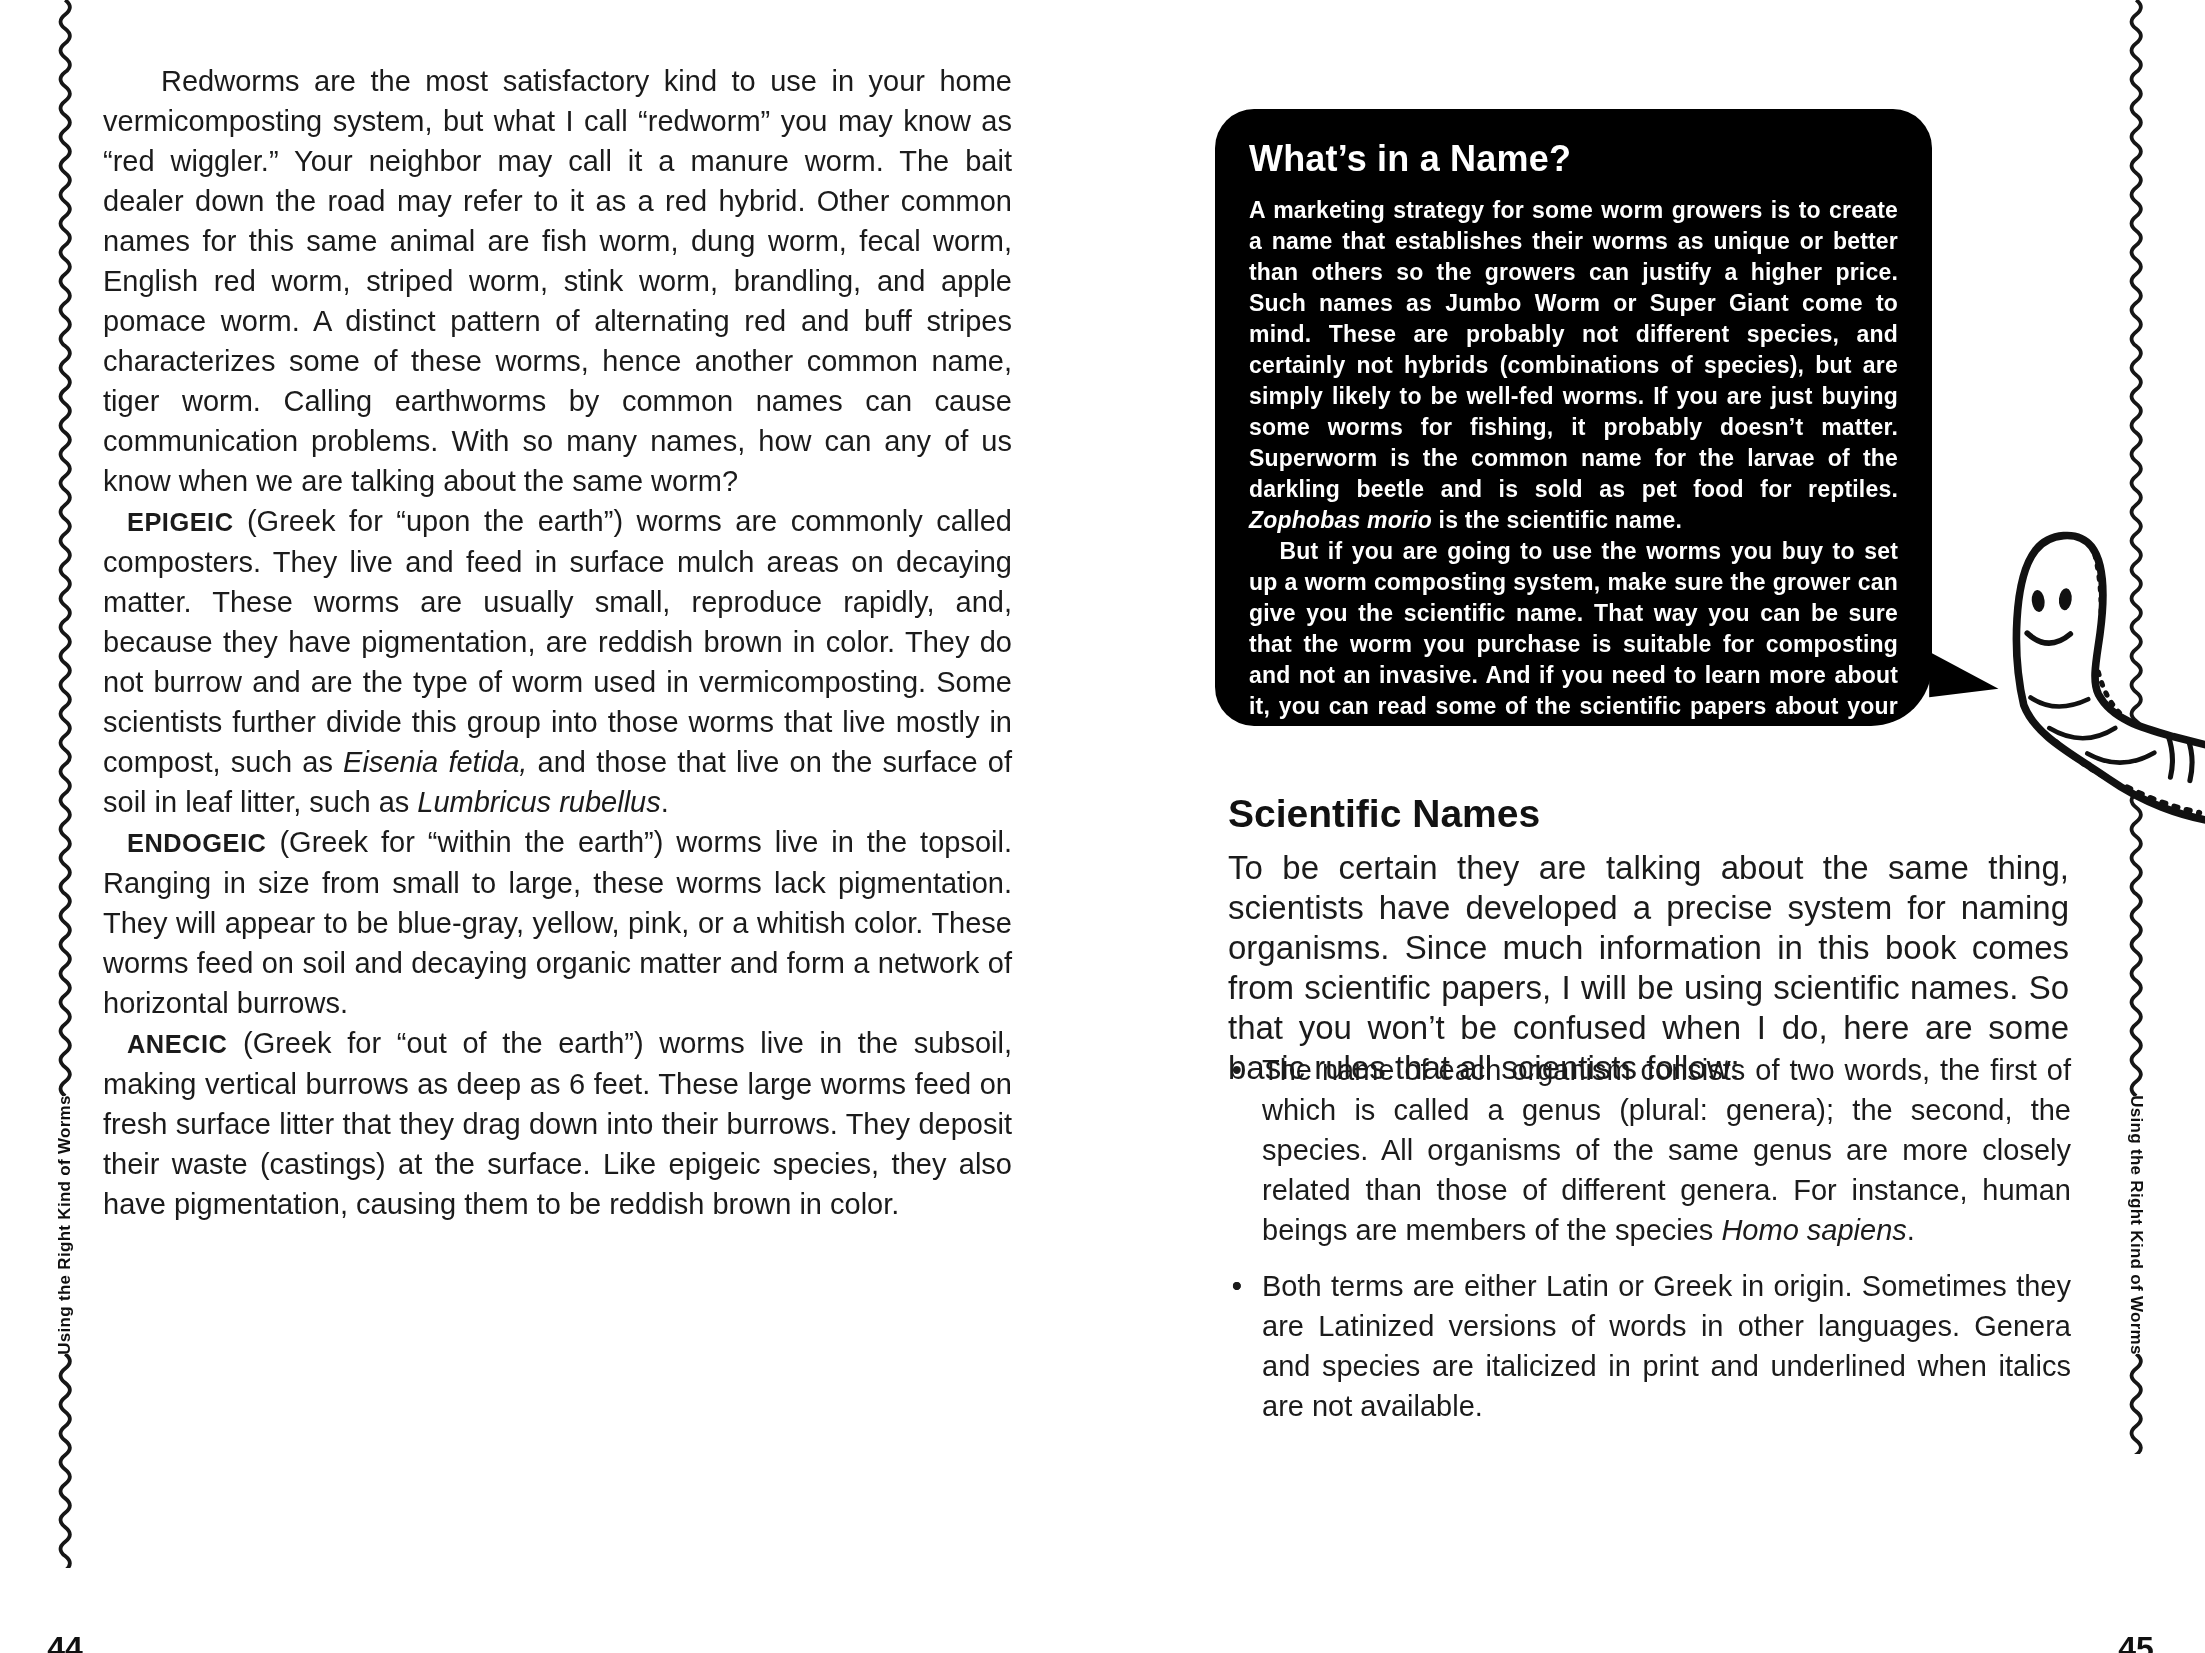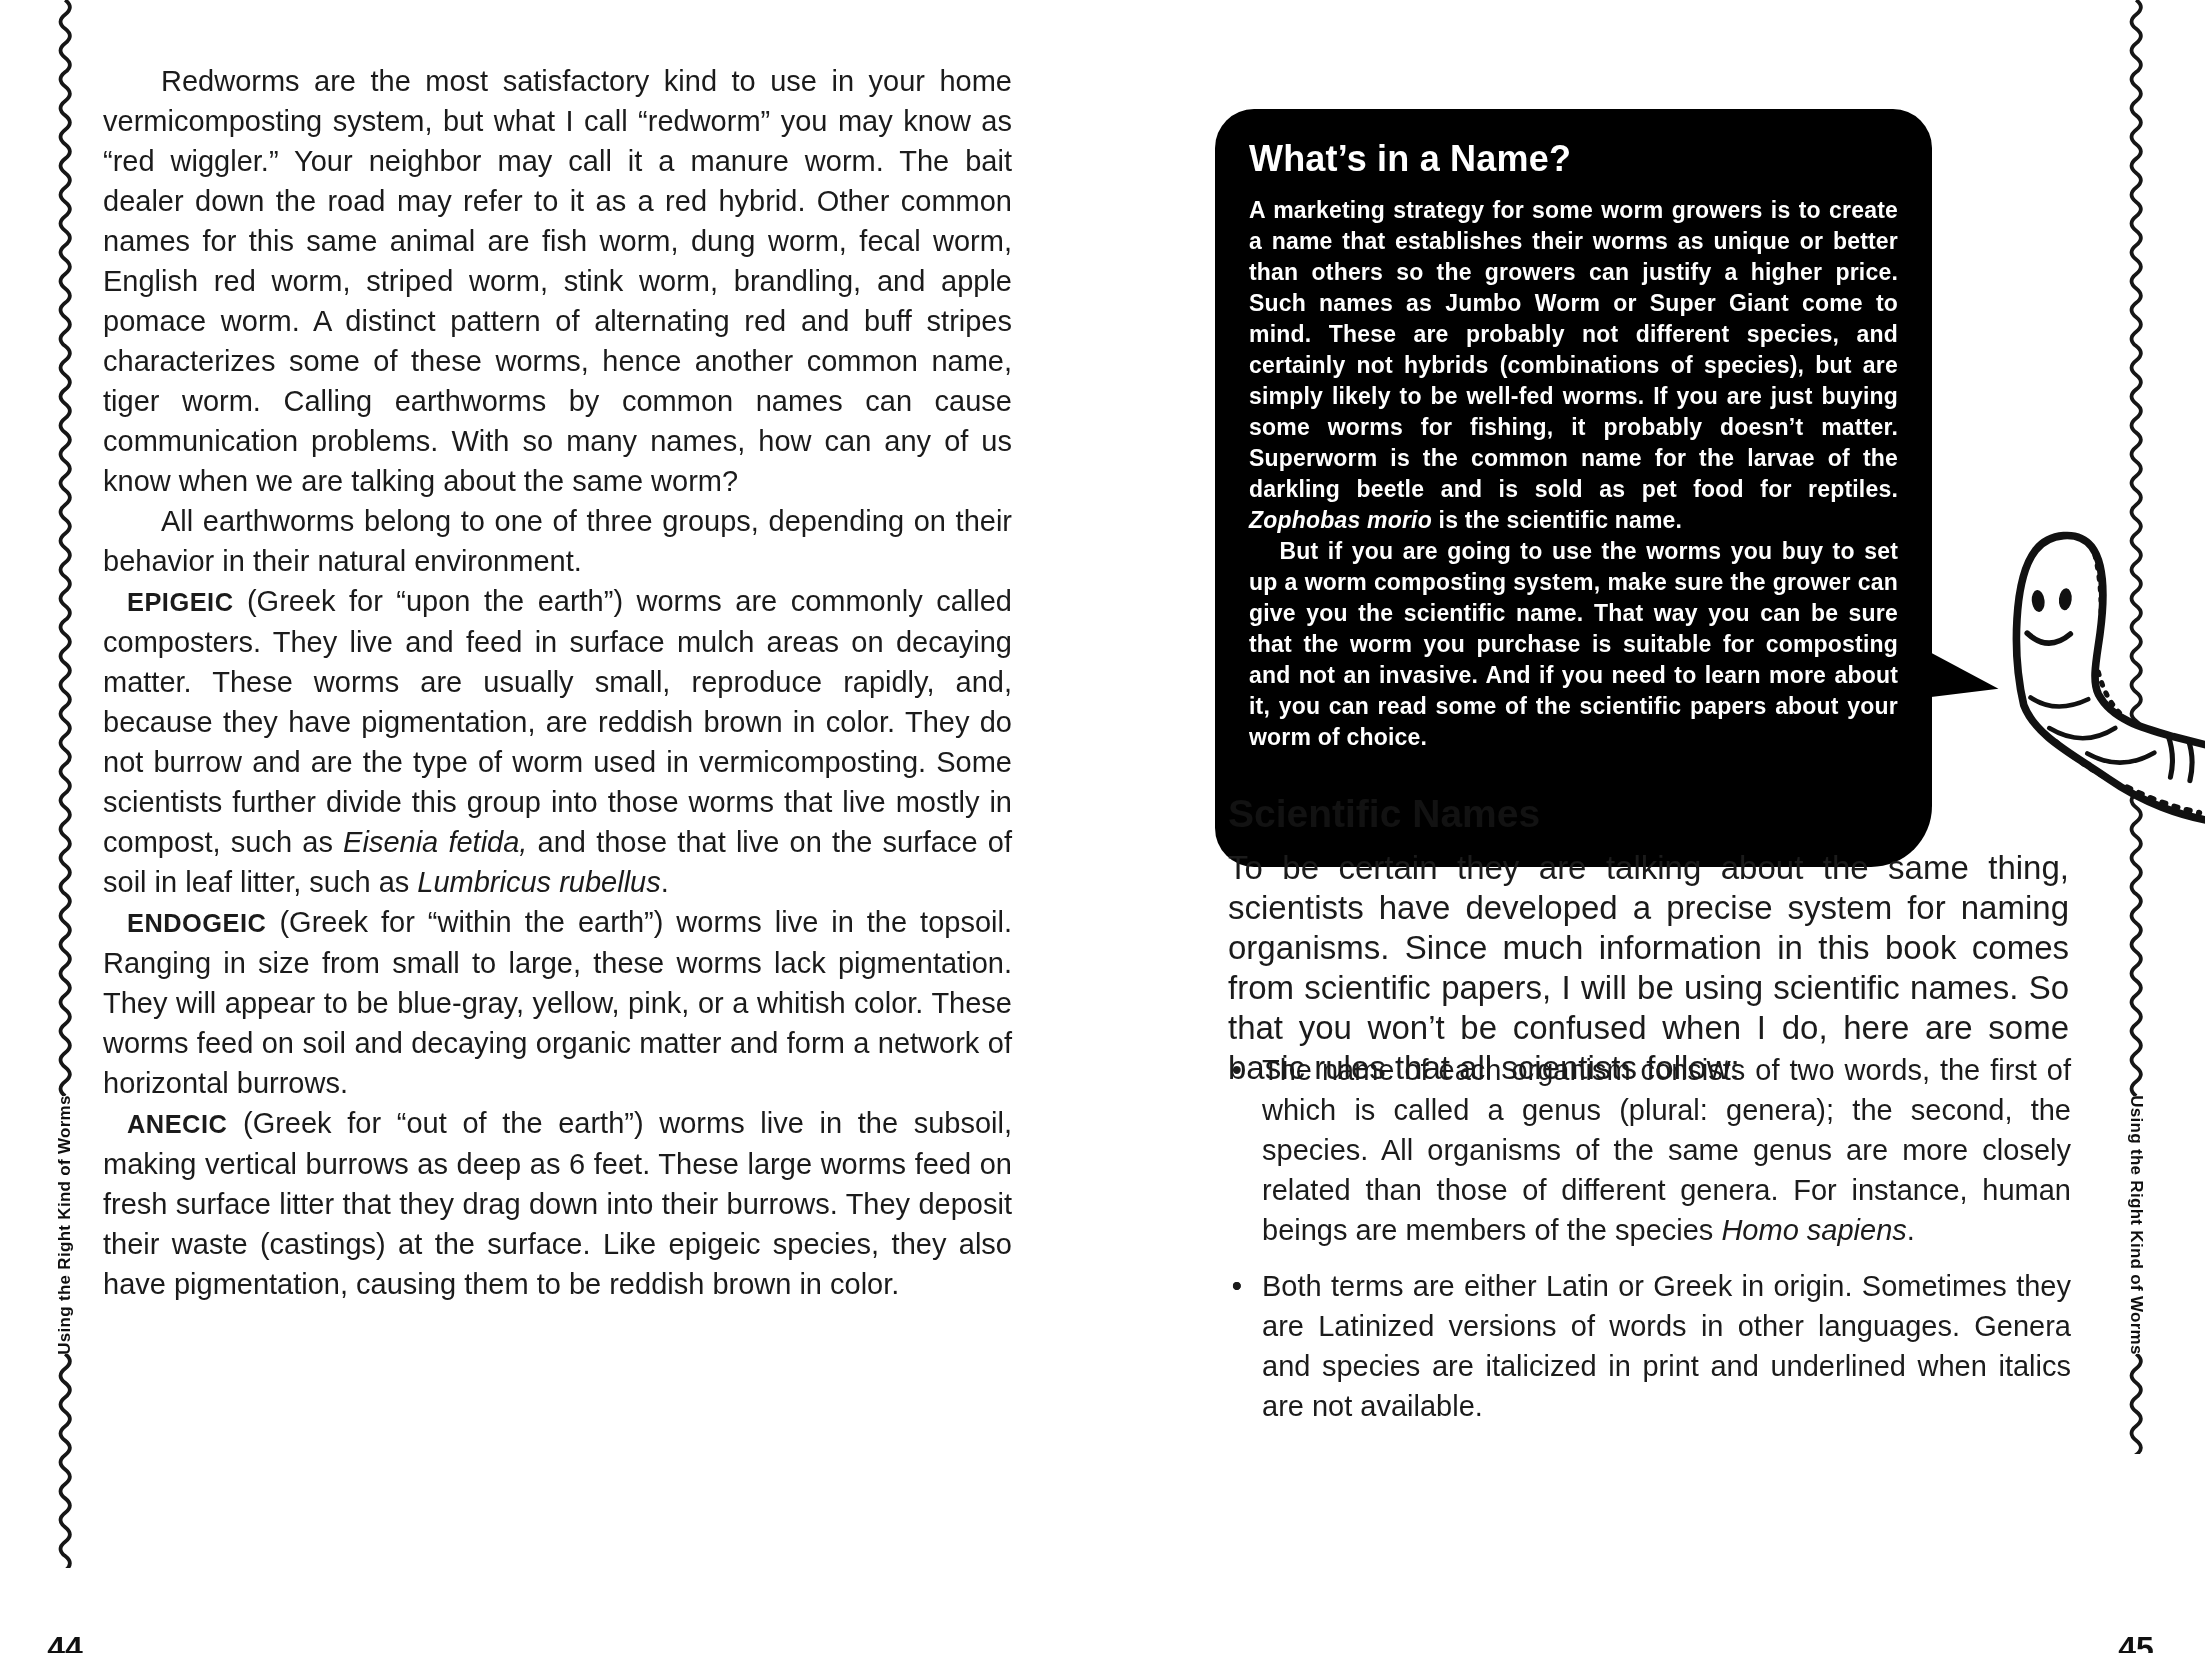--- a/index.html
+++ b/index.html
@@ -19,21 +19,21 @@
 
   
   .left-col{position:absolute;left:103px;top:61px;width:909px;
             font-size:29px;line-height:40px;text-align:justify;}
   .left-col p{margin:0;text-indent:58px;}
   .left-col p.species{text-indent:24px;}
   .run-lead{font-weight:700;font-size:25.4px;letter-spacing:0.5px;}
   .run-italic{font-style:italic;}
 
   
-  .callout{position:absolute;left:1215px;top:109px;width:717px;height:758px;
+  .callout{position:absolute;left:1215px;top:109px;width:717px;height:617px;
            background:#000;border-radius:39px 39px 61px 39px;box-sizing:border-box;
            padding:29px 34px 0 34px;color:#fff;}
   .callout h2{margin:0 0 15.3px 0;font-size:36px;letter-spacing:0.2px;}
   .callout p{margin:0;font-size:23px;line-height:31px;font-weight:600;
              letter-spacing:0.2px;text-align:justify;}
   .callout p.indent{text-indent:30.5px;}
   .bubble-tail{position:absolute;left:1929px;top:650px;}
 
   
   .sci-heading{position:absolute;left:1228px;top:792px;margin:0;font-size:39px;
@@ -66,21 +66,20 @@
       <path d="M 12 0 q 11 8.5 0 17 q -11 8.5 0 17 q 11 8.5 0 17 q -11 8.5 0 17 q 11 8.5 0 17 q -11 8.5 0 17 q 11 8.5 0 17 q -11 8.5 0 17 q 11 8.5 0 17 q -11 8.5 0 17 q 11 8.5 0 17 q -11 8.5 0 17 q 11 8.5 0 17 q -11 8.5 0 17 q 11 8.5 0 17 q -11 8.5 0 17 q 11 8.5 0 17 q -11 8.5 0 17 q 11 8.5 0 17 q -11 8.5 0 17 q 11 8.5 0 17 q -11 8.5 0 17 q 11 8.5 0 17 q -11 8.5 0 17 q 11 8.5 0 17 q -11 8.5 0 17 q 11 8.5 0 17 q -11 8.5 0 17 q 11 8.5 0 17 q -11 8.5 0 17 q 11 8.5 0 17 q -11 8.5 0 17 q 11 8.5 0 17 q -11 8.5 0 17 q 11 8.5 0 17 q -11 8.5 0 17 q 11 8.5 0 17 q -11 8.5 0 17 q 11 8.5 0 17 q -11 8.5 0 17 q 11 8.5 0 17 q -11 8.5 0 17 q 11 8.5 0 17 q -11 8.5 0 17 q 11 8.5 0 17 q -11 8.5 0 17 q 11 8.5 0 17 q -11 8.5 0 17 q 11 8.5 0 17 q -11 8.5 0 17 q 11 8.5 0 17 q -11 8.5 0 17 q 11 8.5 0 17 q -11 8.5 0 17 q 11 8.5 0 17 q -11 8.5 0 17 q 11 8.5 0 17 q -11 8.5 0 17 q 11 8.5 0 17 q -11 8.5 0 17 q 11 8.5 0 17 q -11 8.5 0 17 q 11 8.5 0 17 q -11 8.5 0 17 q 11 8.5 0 17 q -11 8.5 0 17 q 11 8.5 0 17 q -11 8.5 0 17 q 11 8.5 0 17 q -11 8.5 0 17 q 11 8.5 0 17 q -11 8.5 0 17 q 11 8.5 0 17 q -11 8.5 0 17 q 11 8.5 0 17 q -11 8.5 0 17" fill="none" stroke="#161616" stroke-width="4.5"></path>
     </svg>
   <div class="rail-label right">Using the Right Kind of Worms</div>
   <svg class="rail" style="left:2126px;top:1354px;" width="20.4" height="100" viewBox="0 0 24 118">
       <path d="M 12 0 q 11 8.5 0 17 q -11 8.5 0 17 q 11 8.5 0 17 q -11 8.5 0 17 q 11 8.5 0 17 q -11 8.5 0 17 q 11 8.5 0 17 q -11 8.5 0 17" fill="none" stroke="#161616" stroke-width="4.5"></path>
     </svg>
   <div class="page-num right">45</div>
 
   <div class="left-col">
       <p class="indent"><span>Redworms are the most satisfactory kind to use in your home vermicomposting system, but what I call “redworm” you may know as “red wiggler.” Your neighbor may call it a manure worm. The bait dealer down the road may refer to it as a red hybrid. Other common names for this same animal are fish worm, dung worm, fecal worm, English red worm, striped worm, stink worm, brandling, and apple pomace worm. A distinct pattern of alternating red and buff stripes characterizes some of these worms, hence another common name, tiger worm. Calling earthworms by common names can cause communication problems. With so many names, how can any of us know when we are talking about the same worm?</span></p>
-      <p class="indent"><span>All earthworms belong to one of three groups, depending on their behavior in their natural environment.</span></p>
       <p class="species"><span class="run-lead">EPIGEIC</span><span> (Greek for “upon the earth”) worms are commonly called composters. They live and feed in surface mulch areas on decaying matter. These worms are usually small, reproduce rapidly, and, because they have pigmentation, are reddish brown in color. They do not burrow and are the type of worm used in vermicomposting. Some scientists further divide this group into those worms that live mostly in compost, such as </span><span class="run-italic">Eisenia fetida,</span><span> and those that live on the surface of soil in leaf litter, such as </span><span class="run-italic">Lumbricus rubellus</span><span>.</span></p>
       <p class="species"><span class="run-lead">ENDOGEIC</span><span> (Greek for “within the earth”) worms live in the topsoil. Ranging in size from small to large, these worms lack pigmentation. They will appear to be blue-gray, yellow, pink, or a whitish color. These worms feed on soil and decaying organic matter and form a network of horizontal burrows.</span></p>
       <p class="species"><span class="run-lead">ANECIC</span><span> (Greek for “out of the earth”) worms live in the subsoil, making vertical burrows as deep as 6 feet. These large worms feed on fresh surface litter that they drag down into their burrows. They deposit their waste (castings) at the surface. Like epigeic species, they also have pigmentation, causing them to be reddish brown in color.</span></p>
     </div>
 
   <div class="callout">
     <h2>What’s in a Name?</h2>
     <div>
         <p><span>A marketing strategy for some worm growers is to create a name that establishes their worms as unique or better than others so the growers can justify a higher price. Such names as Jumbo Worm or Super Giant come to mind. These are probably not different species, and certainly not hybrids (combinations of species), but are simply likely to be well-fed worms. If you are just buying some worms for fishing, it probably doesn’t matter. Superworm is the common name for the larvae of the darkling beetle and is sold as pet food for reptiles. </span><span class="run-italic">Zophobas morio</span><span> is the scientific name.</span></p>
         <p class="indent"><span>But if you are going to use the worms you buy to set up a worm composting system, make sure the grower can give you the scientific name. That way you can be sure that the worm you purchase is suitable for composting and not an invasive. And if you need to learn more about it, you can read some of the scientific papers about your worm of choice.</span></p>

